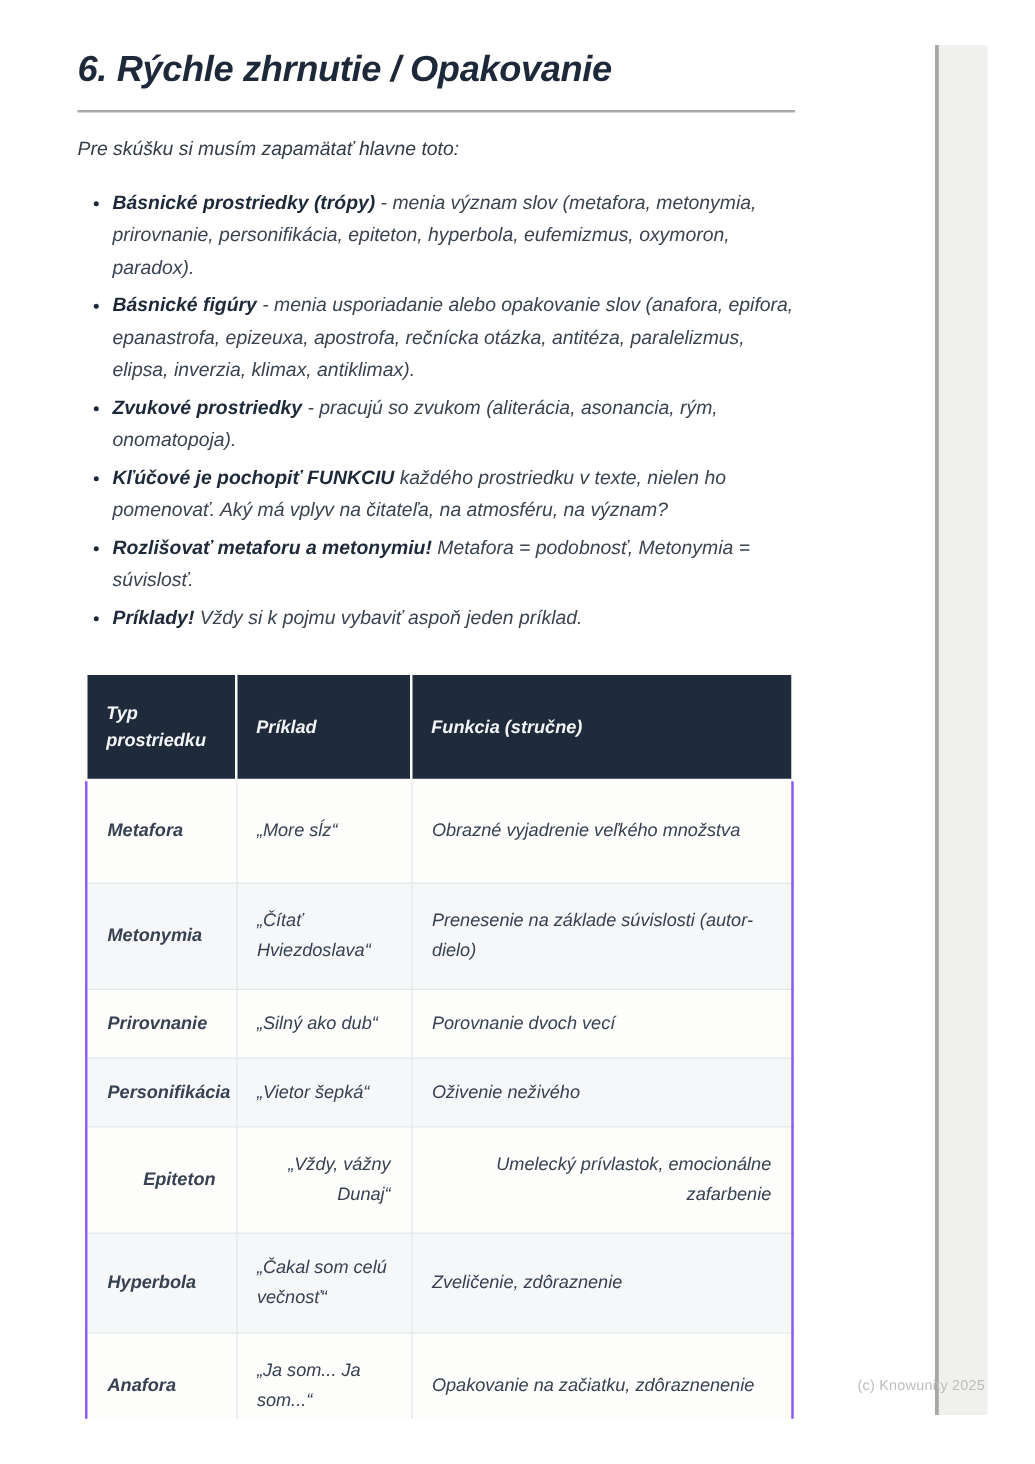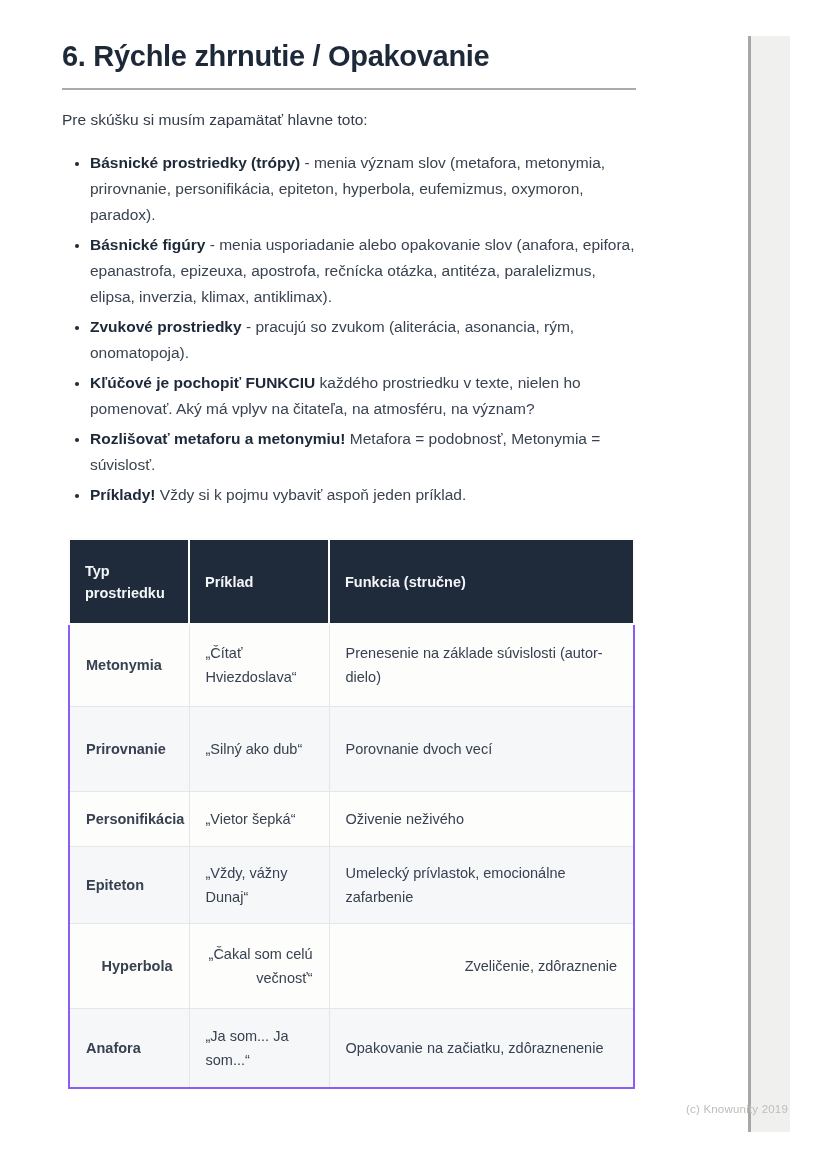--- a/index.html
+++ b/index.html
@@ -6,21 +6,21 @@
   html,body { background:#ffffff; }
   body {
     width:828px; height:1171px;
     font-family:"Liberation Sans","DejaVu Sans",sans-serif;
     position:relative;
     color:#333b47;
   }
   .page {
     position:absolute; left:0; top:0;
     width:828px; height:1135px;
-    background:#ffffff; overflow:hidden;
+    background:#ffffff; overflow:hidden;font-style:italic;
   }
   
   .edge-strip {
     position:absolute; left:748px; top:36px;
     width:42px; height:1096px;
     background:#f0f0ee;
     border-left:3px solid #a7a8a4;
   }
   .content {
     position:absolute; left:62px; top:36px; width:574px;
@@ -109,20 +109,25 @@
         </colgroup>
       <thead>
         <tr>
           <th>Typ prostriedku</th>
           <th>Príklad</th>
           <th>Funkcia (stručne)</th>
         </tr>
       </thead>
       <tbody>
         <tr>
+          <td class="t-name">Metafora</td>
+          <td>„More sĺz“</td>
+          <td>Obrazné vyjadrenie veľkého množstva</td>
+        </tr>
+        <tr>
           <td class="t-name">Metonymia</td>
           <td>„Čítať Hviezdoslava“</td>
           <td>Prenesenie na základe súvislosti (autor-dielo)</td>
         </tr>
         <tr>
           <td class="t-name">Prirovnanie</td>
           <td>„Silný ako dub“</td>
           <td>Porovnanie dvoch vecí</td>
         </tr>
         <tr>
@@ -143,13 +148,13 @@
         <tr>
           <td class="t-name">Anafora</td>
           <td>„Ja som... Ja som...“</td>
           <td>Opakovanie na začiatku, zdôraznenenie</td>
         </tr>
       </tbody>
     </table>
   </div>
 </div>
 
-<div class="watermark">(c) Knowunity 2019</div>
+<div class="watermark">(c) Knowunity 2025</div>
 
 </body></html>

